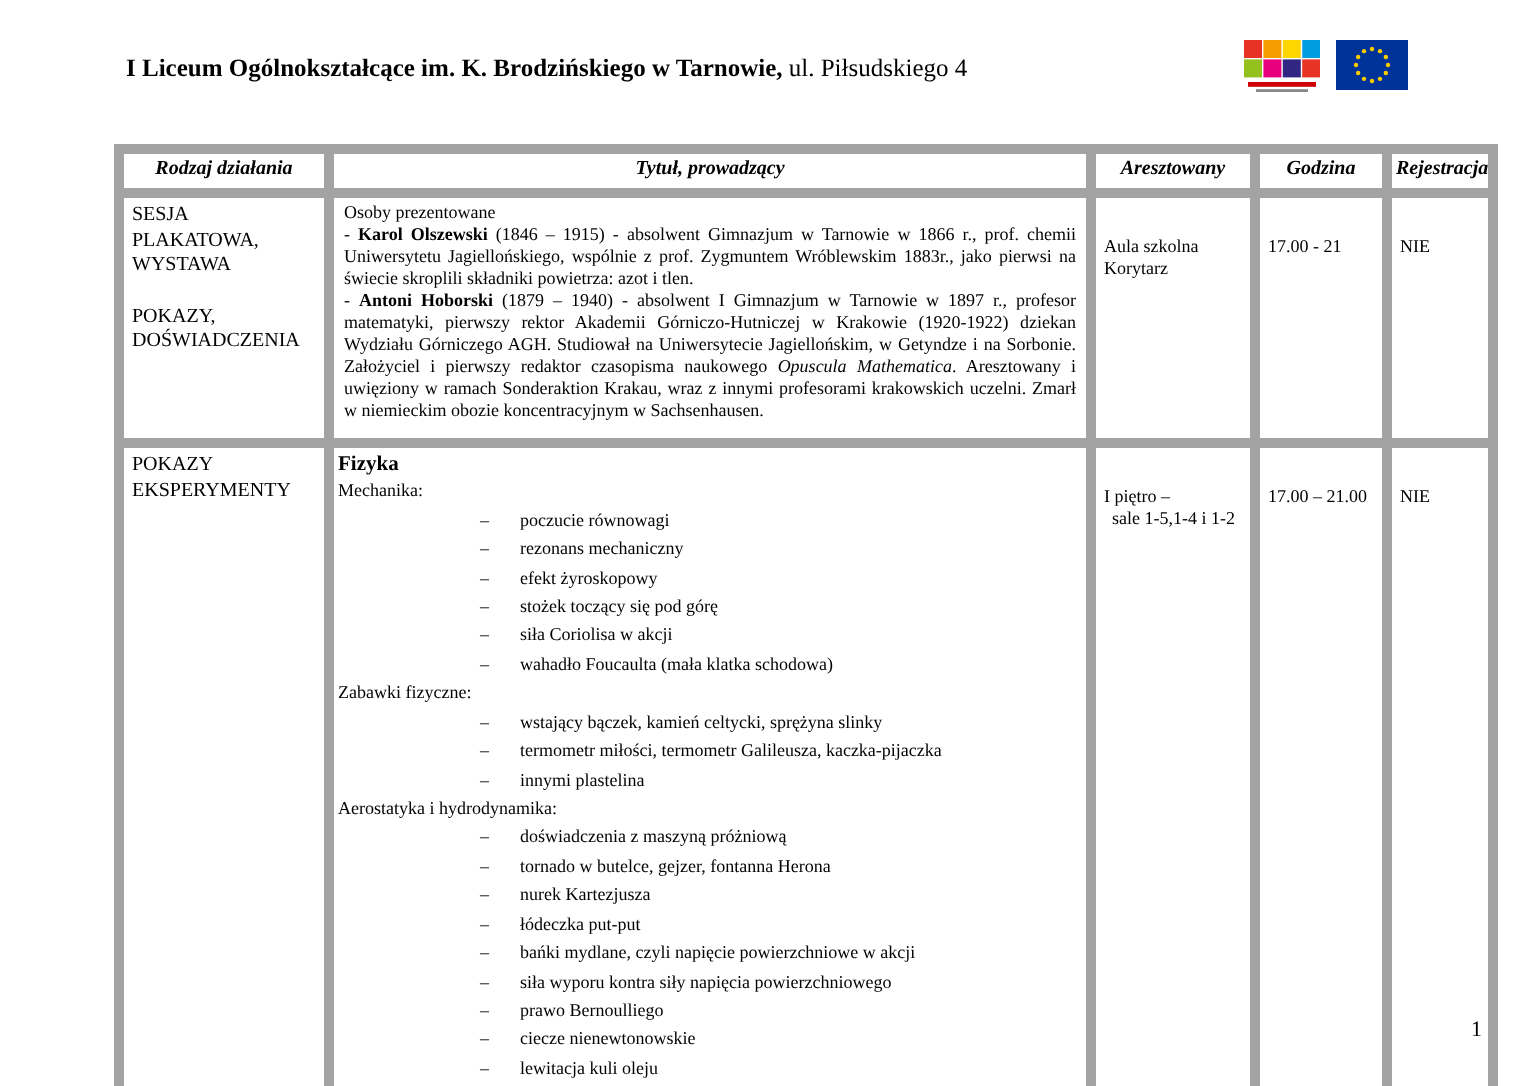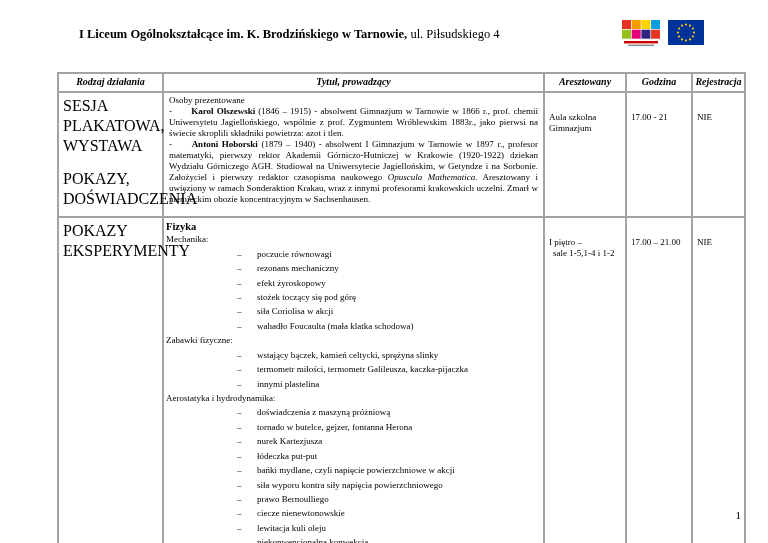--- a/index.html
+++ b/index.html
@@ -10,32 +10,32 @@
   .doc-header { position:absolute; left:63px; top:27px; font-size:12.5px; white-space:nowrap; }
   .doc-header .bold { font-weight:bold; }
 
   .logos { position:absolute; left:622px; top:20px; display:flex; gap:8px; align-items:flex-start; }
   .logo-box { display:block; }
 
   table.schedule {
     position:absolute; left:57px; top:72px; width:687px;
     border-collapse:collapse; table-layout:fixed;
   }
-  .schedule th, .schedule td { border:2px solid #a3a3a3; vertical-align:top;font-family:Liberation Serif, serif; }
+  .schedule th, .schedule td { border:5px solid #a3a3a3; vertical-align:top;font-family:Liberation Serif, serif; }
   .schedule th {
     font-size:10px; font-weight:bold; font-style:italic; text-align:center;
     padding:2px 2px; height:13px;
   }
-  td.cell-activity { font-size:16px; line-height:1.25; padding:3px 4px; }
+  td.cell-activity { font-size:10px; line-height:1.25; padding:3px 4px; }
   .act-gap { margin-top:13px; }
 
   td.cell-title { font-size:9px; line-height:1.22; padding:2px 5px; text-align:justify; }
   td.cell-title p { margin:0; }
   p.p-second { margin-top:10px; }
-  .bold { font-weight:bold;margin-left:16px; }
+  .bold { font-weight:bold; }
   .italic { font-style:italic; }
 
   td.cell-title2 { font-size:9px; line-height:1.27; padding:2px 2px; text-align:left; }
   .physics-heading { font-size:10.5px; font-weight:bold; margin:0 0 1px 0; }
   .sec-label { font-size:9px; }
   ul.items { margin:0; padding:0 0 0 68px; list-style:none; font-size:9px; line-height:1.27; }
   ul.items li { margin:3px; }
   .mark { display:inline-block; width:20px; }
 
   td.cell-loc, td.cell-time, td.cell-reg { font-size:9px; line-height:1.25; padding:19px 4px; }
@@ -115,21 +115,21 @@
           <div>SESJA PLAKATOWA, WYSTAWA</div>
           <div class="act-gap">POKAZY, DOŚWIADCZENIA</div>
         </td>
         <td class="cell-title">
           <p><span>Osoby prezentowane</span></p>
           <p><span>- </span><span class="bold">Karol Olszewski</span><span> (1846 – 1915) - absolwent Gimnazjum w Tarnowie w 1866 r., prof. chemii Uniwersytetu Jagiellońskiego, wspólnie z prof. Zygmuntem Wróblewskim 1883r., jako pierwsi na świecie skroplili składniki powietrza: azot i tlen.</span></p>
           <p class="p-second"><span>- </span><span class="bold">Antoni Hoborski</span><span> (1879 – 1940) - absolwent I Gimnazjum w Tarnowie w 1897 r., profesor matematyki, pierwszy rektor Akademii Górniczo-Hutniczej w Krakowie (1920-1922) dziekan Wydziału Górniczego AGH. Studiował na Uniwersytecie Jagiellońskim, w Getyndze i na Sorbonie. Założyciel i pierwszy redaktor czasopisma naukowego </span><span class="italic">Opuscula Mathematica</span><span>. Aresztowany i uwięziony w ramach Sonderaktion Krakau, wraz z innymi profesorami krakowskich uczelni. Zmarł w niemieckim obozie koncentracyjnym w Sachsenhausen.</span></p>
         </td>
         <td class="cell-loc">
           <div>Aula szkolna</div>
-          <div>Gimnazjum</div>
+          <div>Korytarz</div>
         </td>
         <td class="cell-time">17.00 - 21</td>
         <td class="cell-reg">NIE</td>
       </tr>
 
       <tr class="row-2">
         <td class="cell-activity">
           <div>POKAZY EKSPERYMENTY</div>
         </td>
         <td class="cell-title2">

